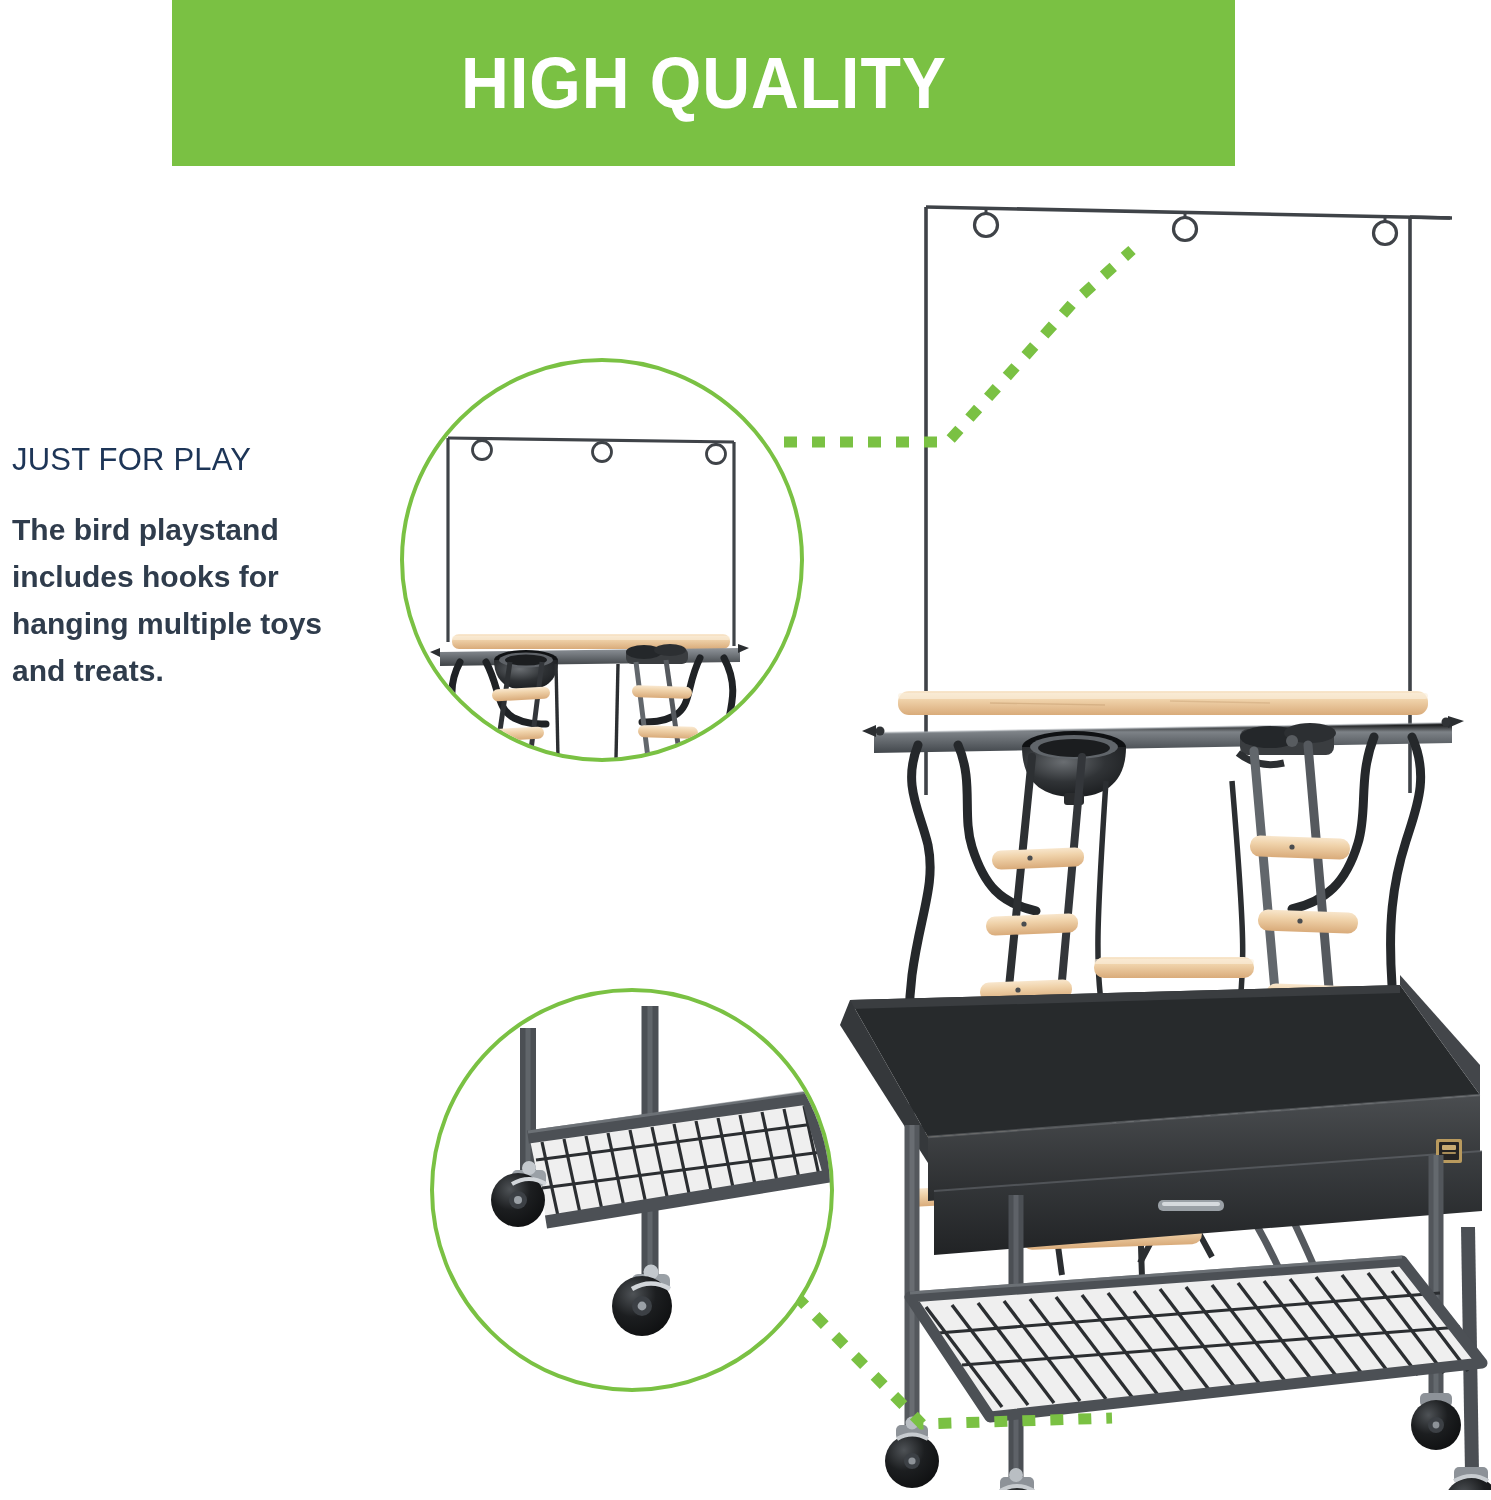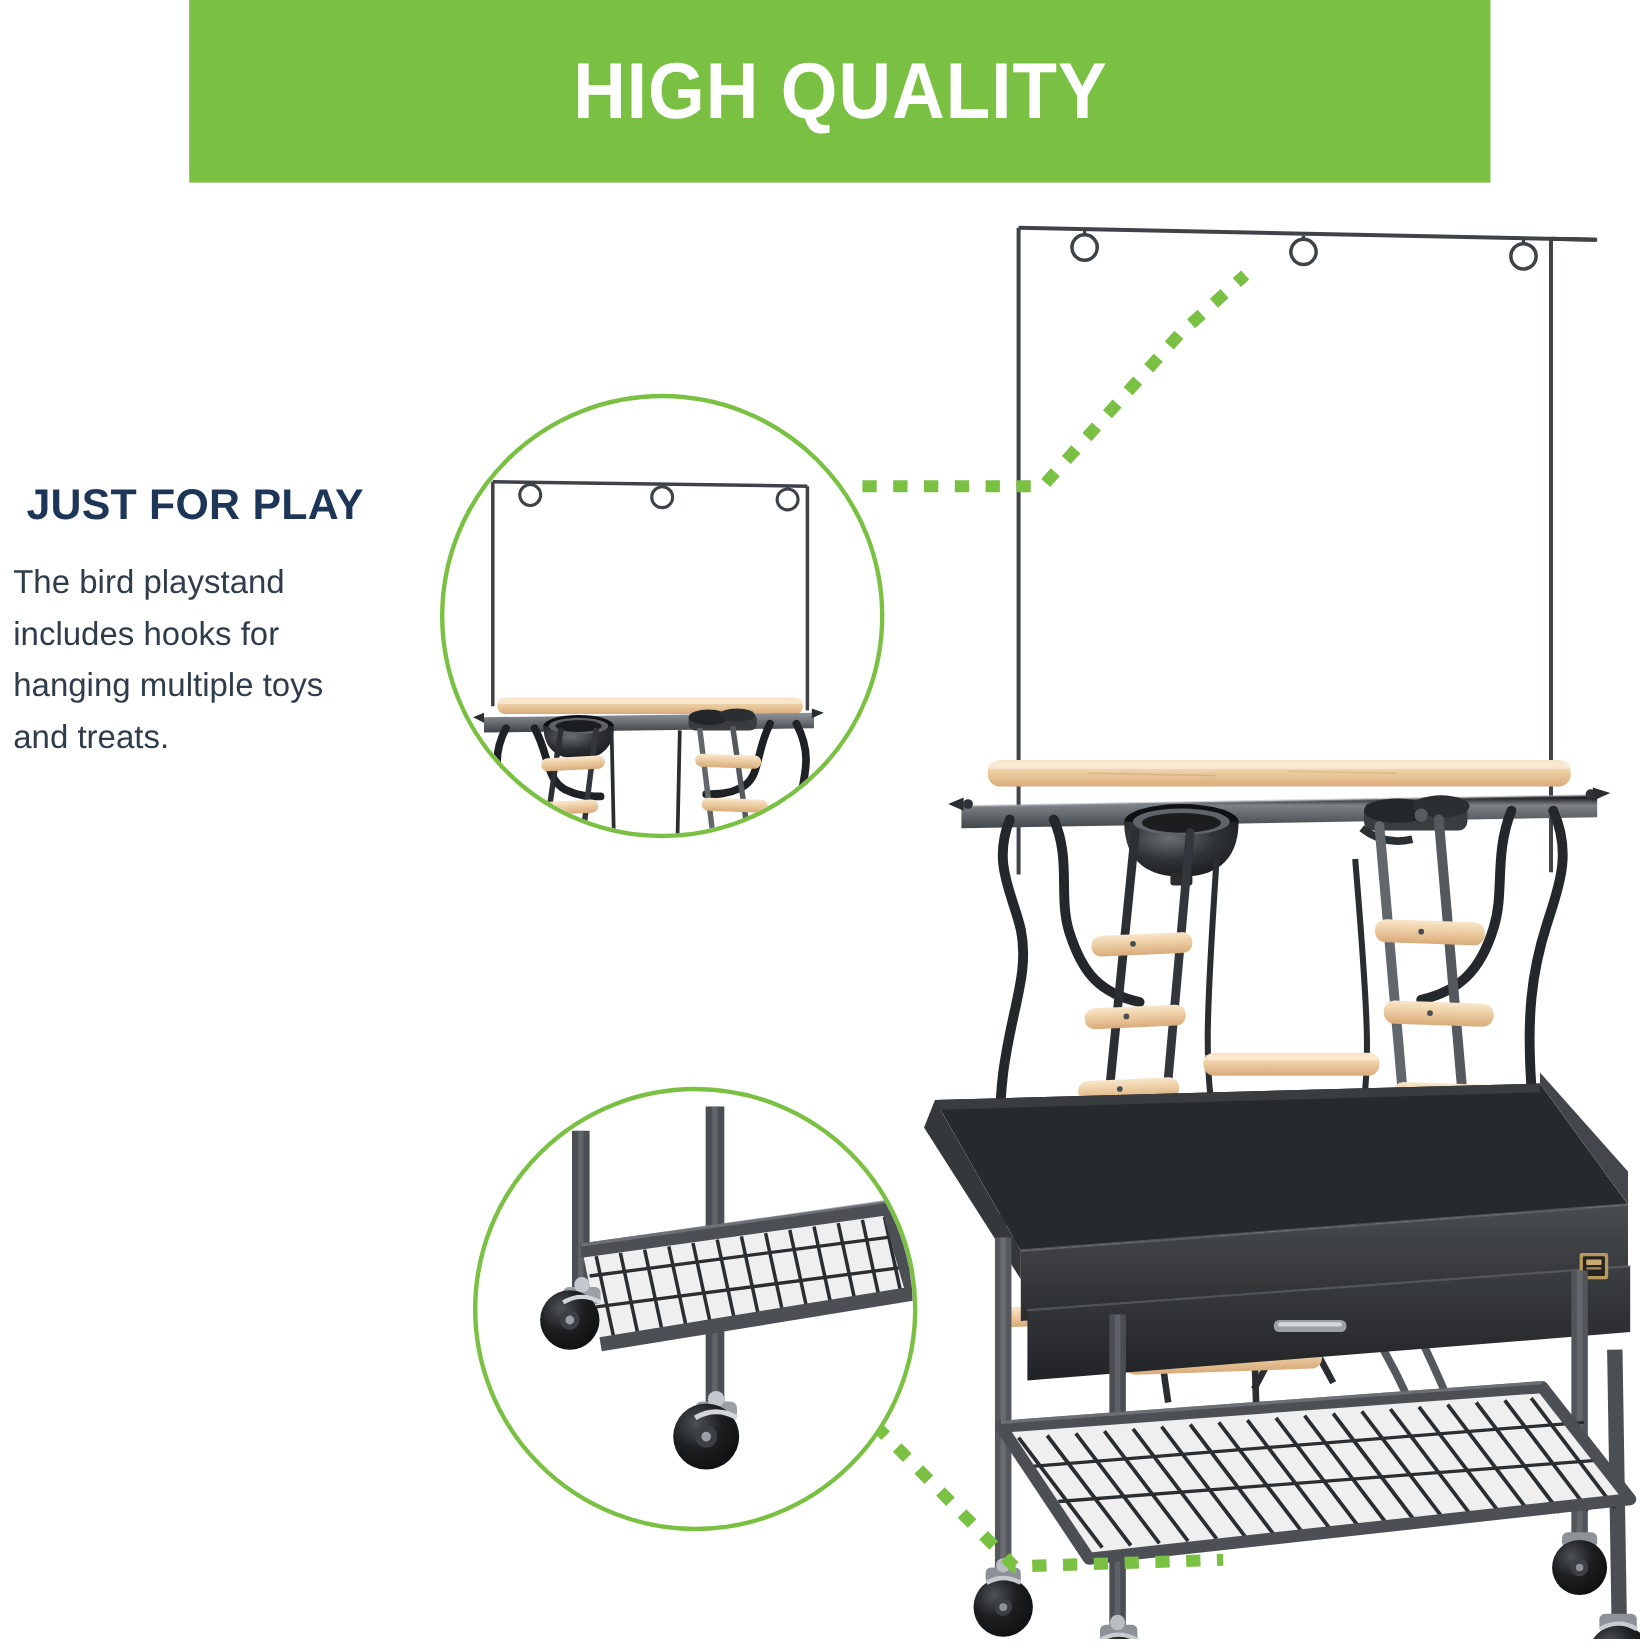--- a/index.html
+++ b/index.html
@@ -7,51 +7,51 @@
     width:1491px;height:1500px;
     background:#ffffff;
     font-family:"Liberation Sans", sans-serif;
     overflow:hidden;
     position:relative;
   }
   #stage{position:absolute;left:0;top:0;width:1491px;height:1500px;overflow:hidden;background:#fff;}
 
   
   .banner{
-    position:absolute;left:172px;top:0;width:1183px;height:166px;
+    position:absolute;left:172px;top:0;width:1063px;height:166px;
     background:#7ac143;
     display:flex;align-items:center;justify-content:center;
   }
   .banner-text{
     color:#ffffff;
     font-size:72px;
     font-weight:bold;
     letter-spacing:1px;
     font-family:"Liberation Sans", sans-serif;
     transform:scaleX(0.92);
     white-space:nowrap;
   }
 
   
   .txtblock{position:absolute;}
   .heading{
     color:#1d3557;
-    font-weight:bold;
-    font-size:39px;
+    font-weight:normal;
+    font-size:31px;
     line-height:40px;
     letter-spacing:0.2px;
     font-family:"Liberation Sans", sans-serif;
-    margin:0 0 26px 12px;
+    margin:0 0 26px 0;
     white-space:pre-line;
   }
   .body-copy{
     color:#2f3c4c;
     font-size:30px;
     line-height:47px;
-    font-weight:400;
+    font-weight:700;
     font-family:"Liberation Sans", sans-serif;
     margin:0;
     white-space:pre-line;
   }
 
   #block-play{left:12px;top:440px;width:330px;}
   #block-casters{left:12px;top:1070px;width:395px;}
 
   
   .callout{

